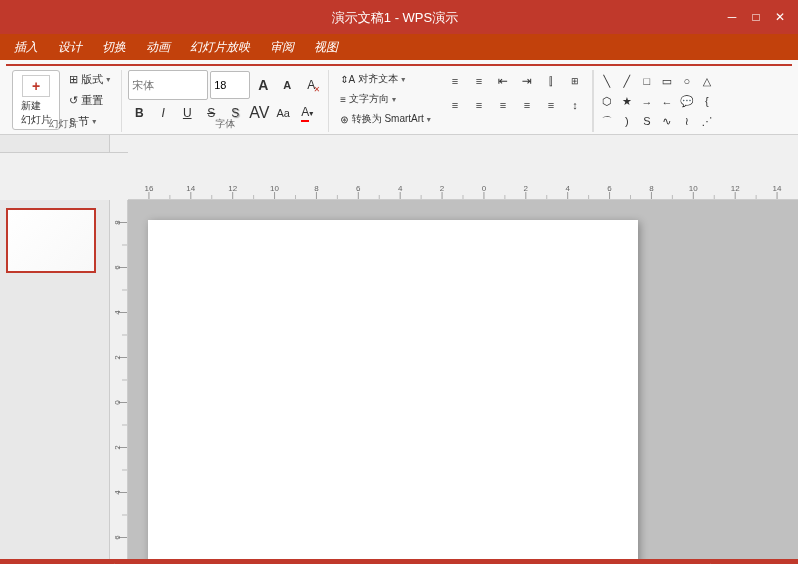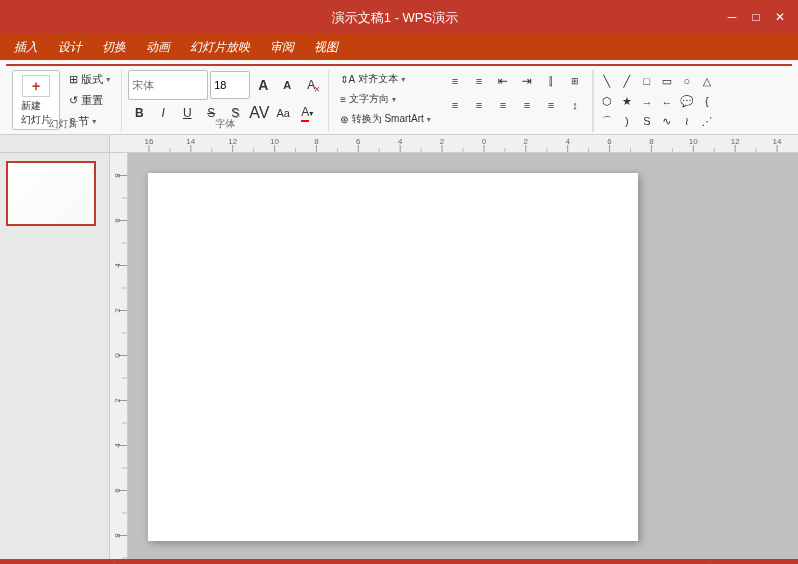--- a/index.html
+++ b/index.html
@@ -422,21 +422,21 @@
     </div>
 
   </div>
 </div>
 
 <div style="display:flex;flex-direction:column;height:calc(564px - 34px - 26px - 80px);">
 
   <div style="display:flex;">
     <div style="width:110px;height:18px;background:#e8e8e8;border-right:1px solid #ccc;border-bottom:1px solid #ccc;"></div>
     <div style="width:18px;height:18px;background:#f0f0f0;border-bottom:1px solid #ccc;"></div>
-    <div id="h-ruler-bar" style="flex:1;height:18px;background:#f0f0f0;border-bottom:1px solid #ccc;position:relative;overflow:hidden;">
+    <div id="h-ruler-bar" style="flex:1;height:18px;background:#f0f0f0;border-bottom:1px solid #ccc;position:relative;overflow:hidden;margin-top:47px;">
       <svg width="670" height="18" style="position:absolute;top:0;left:0;">
           <line x1="20.9375" y1="10" x2="20.9375" y2="18" stroke="#999" stroke-width="1"></line>
           <text x="20.9375" y="9" text-anchor="middle" font-size="8" fill="#666">16</text>
           <line x1="41.875" y1="13" x2="41.875" y2="18" stroke="#bbb" stroke-width="1"></line>
           <line x1="62.8125" y1="10" x2="62.8125" y2="18" stroke="#999" stroke-width="1"></line>
           <text x="62.8125" y="9" text-anchor="middle" font-size="8" fill="#666">14</text>
           <line x1="83.75" y1="13" x2="83.75" y2="18" stroke="#bbb" stroke-width="1"></line>
           <line x1="104.6875" y1="10" x2="104.6875" y2="18" stroke="#999" stroke-width="1"></line>
           <text x="104.6875" y="9" text-anchor="middle" font-size="8" fill="#666">12</text>
           <line x1="125.625" y1="13" x2="125.625" y2="18" stroke="#bbb" stroke-width="1"></line>

